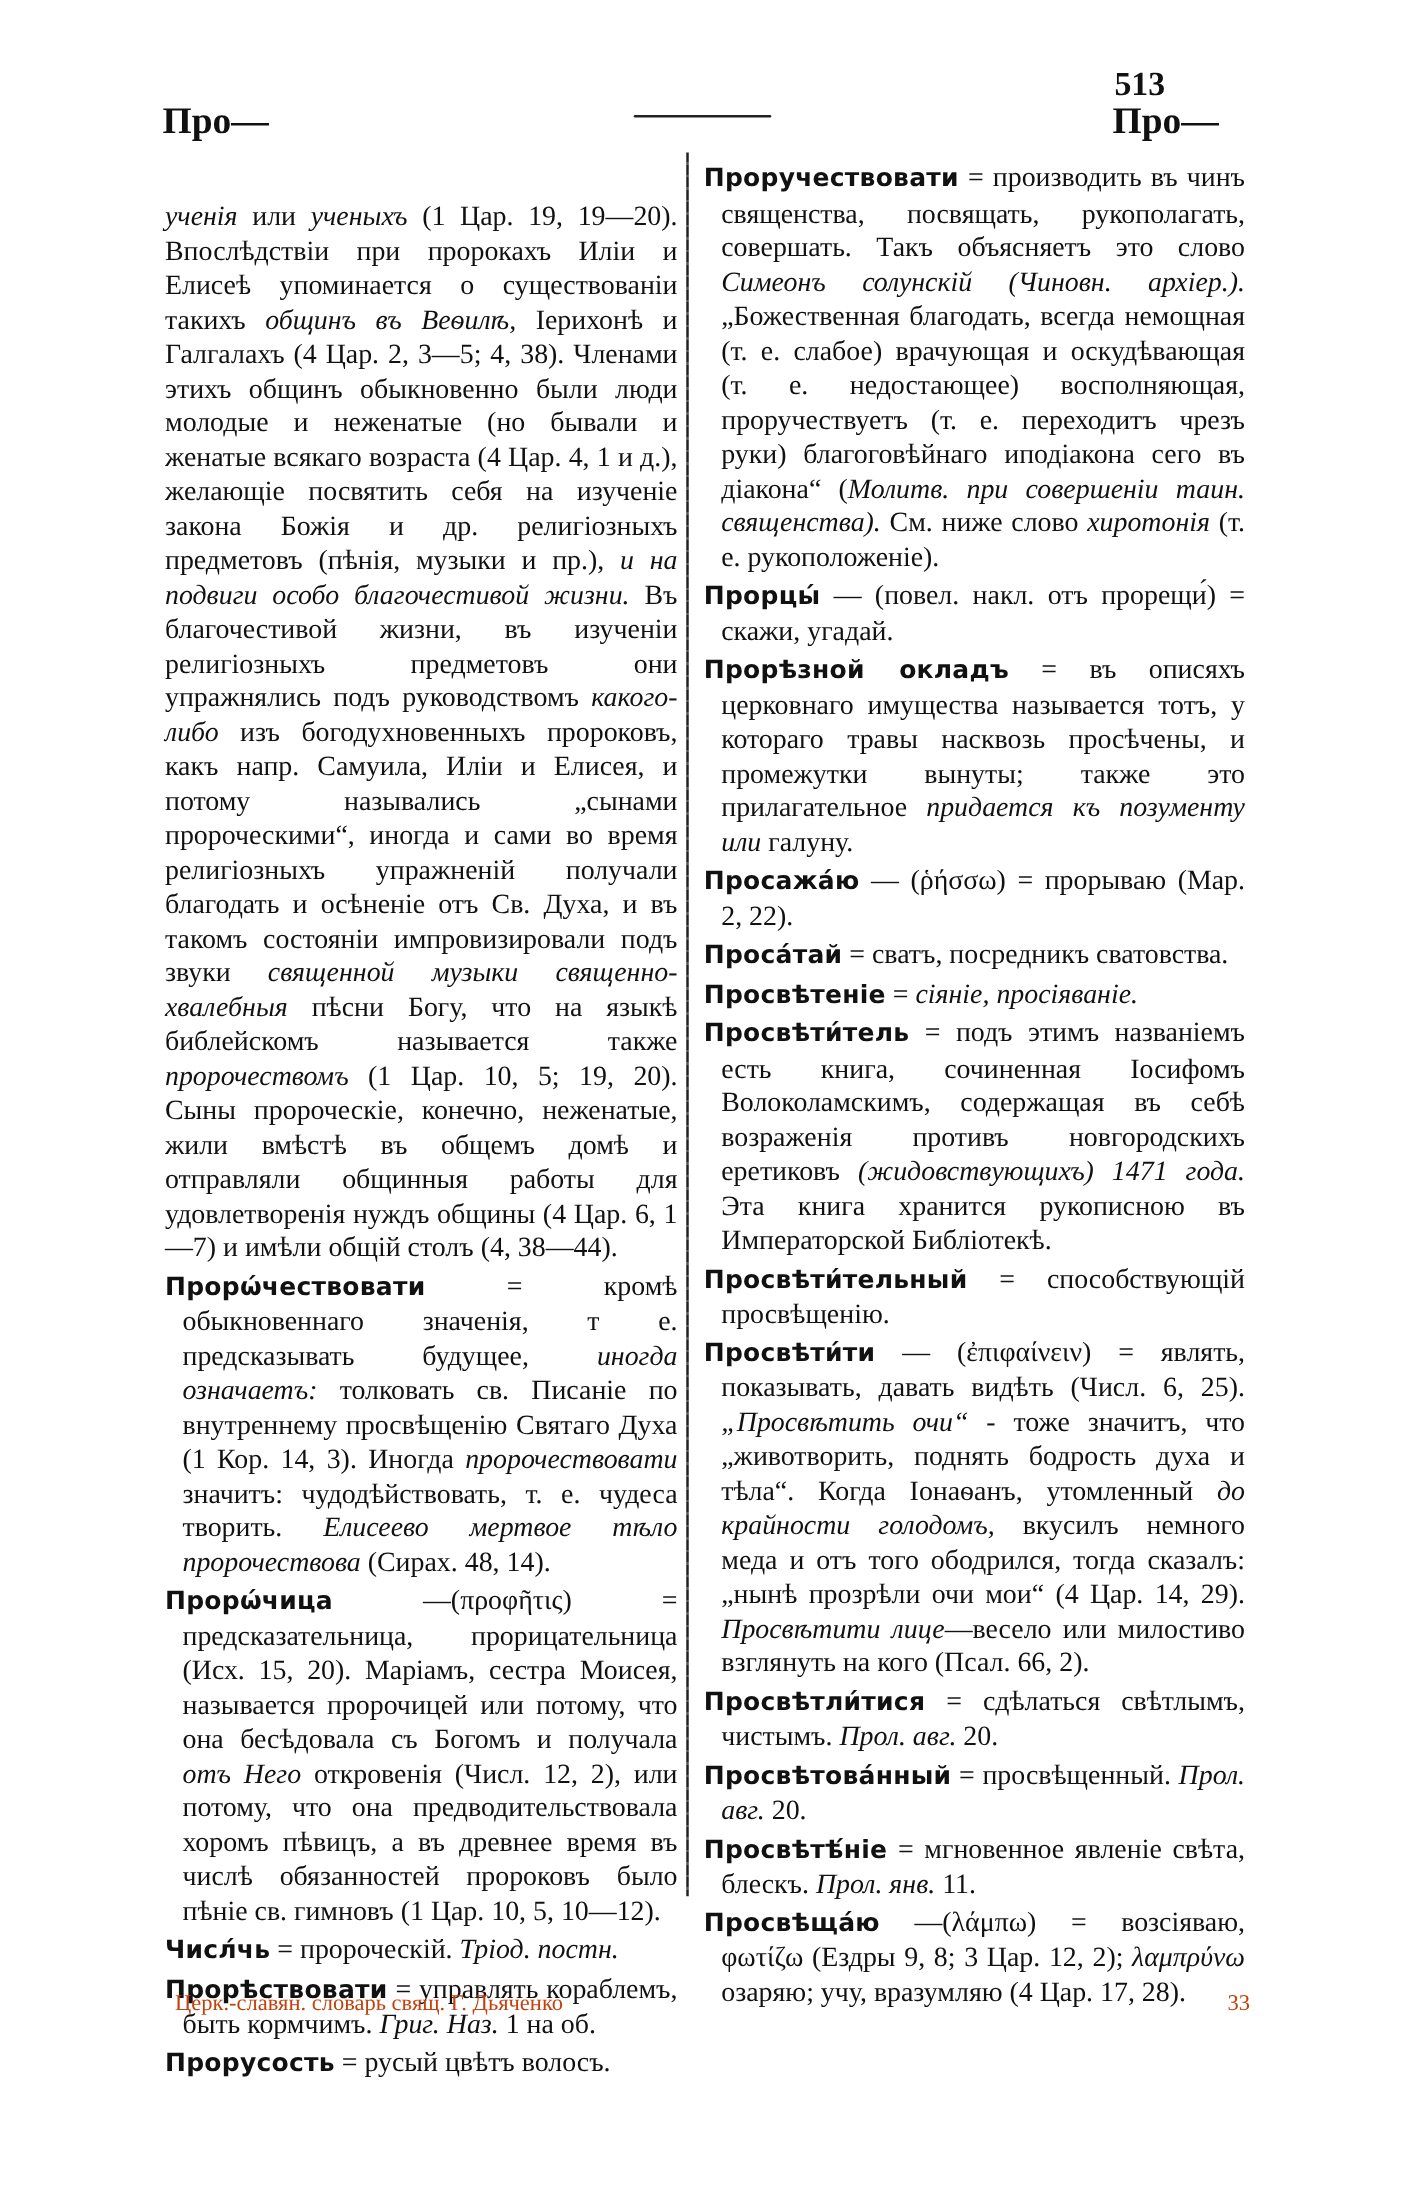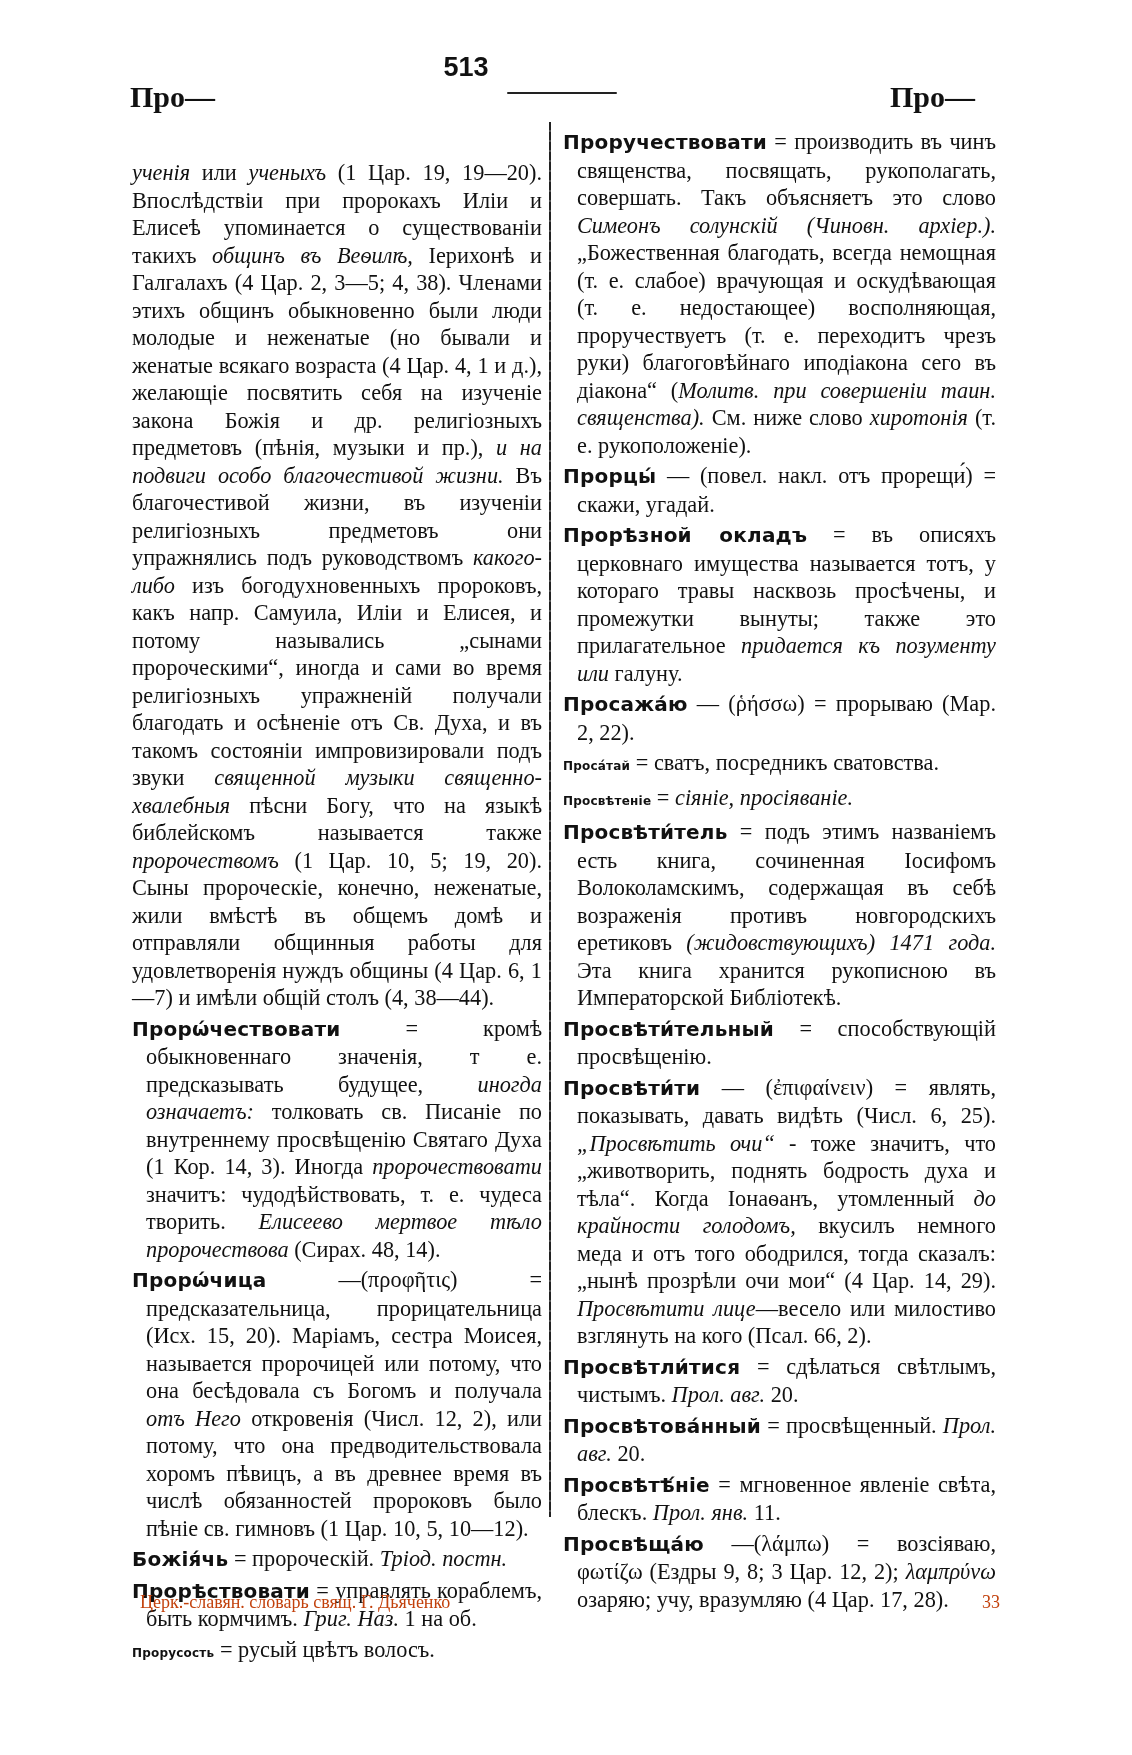--- a/index.html
+++ b/index.html
@@ -1,49 +1,49 @@
 <!DOCTYPE html>
 <html><head>
 <meta charset="utf-8">
 <style>
   html, body { margin: 0; padding: 0; background: #ffffff; }
   body { width: 1132px; height: 1755px; position: relative; overflow: hidden;
          font-family: "DejaVu Serif", "Liberation Serif", serif; color: #111; }
-  .page-num { position: absolute; top: 52px; left: 0; width: 932px; text-align: center;
-              font-family: Liberation Sans, sans-serif; font-weight: bold; font-size: 27px; }
+  .page-num { position: absolute; top: 52px; left: 0; width: 932px; text-align: right;
+              font-family: Liberation Serif, serif; font-weight: bold; font-size: 27px; }
   .page-rule { position: absolute; top: 92px; left: 507px; width: 110px; height: 2px; background: #222; border-radius: 2px; }
   .running-head { position: absolute; top: 80px; font-family: "Liberation Serif", serif; font-size: 30px; font-weight: bold; }
   .rh-left { left: 130px; } .rh-right { left: 890px; }
   .col { position: absolute; top: 128px; font-family: "Liberation Serif", serif; font-size: 22.3px;
          line-height: 27.5px; text-align: justify; }
   .col-left { left: 132px; width: 410px; margin-top: 31px; }
   .col-right { left: 563px; width: 433px; }
   .col-divider { position: absolute; left: 549px; top: 122px; width: 2px; height: 1395px;
                  background: repeating-linear-gradient(to bottom, #222 0 8px, #555 8px 10px); }
   .entry { margin: 0 0 3px 0; padding-left: 14px; text-indent: -14px; }
   .entry.cont { padding-left: 0; text-indent: 0; }
   .head { font-family: "DejaVu Sans", sans-serif; font-weight: bold; font-size: 20px; letter-spacing: 0.2px; }
-  .head.small { font-size: 12px; }
+  .head.small { font-size: 20px; }
   i { font-style: italic; }
   .footer { position: absolute; top: 1580px; font-family: "Liberation Serif", serif; font-size: 18px; color: #c2410c; margin-top: 12px; }
   .footer-left { left: 140px; } .footer-right { left: 982px; }
 </style>
 </head>
 <body>
 
 <div class="page-num">513</div>
 <div class="page-rule"></div>
 <div class="running-head rh-left">Про—</div>
 <div class="running-head rh-right">Про—</div>
 
 <div class="col col-left" id="col-left">
     <p class="entry cont"><i>ученія</i><span> или </span><i>ученыхъ</i><span> (1 Цар. 19, 19—20). Впослѣдствіи при пророкахъ Иліи и Елисеѣ упоминается о существованіи такихъ </span><i>общинъ въ Веѳилѣ,</i><span> Іерихонѣ и Галгалахъ (4 Цар. 2, 3—5; 4, 38). Членами этихъ общинъ обыкновенно были люди молодые и неженатые (но бывали и женатые всякаго возраста (4 Цар. 4, 1 и д.), желающіе посвятить себя на изученіе закона Божія и др. религіозныхъ предметовъ (пѣнія, музыки и пр.), </span><i>и на подвиги особо благочестивой жизни.</i><span> Въ благочестивой жизни, въ изученіи религіозныхъ предметовъ они упражнялись подъ руководствомъ </span><i>какого-либо</i><span> изъ богодухновенныхъ пророковъ, какъ напр. Самуила, Иліи и Елисея, и потому назывались „сынами пророческими“, иногда и сами во время религіозныхъ упражненій получали благодать и осѣненіе отъ Св. Духа, и въ такомъ состояніи импровизировали подъ звуки </span><i>священной музыки священно-хвалебныя</i><span> пѣсни Богу, что на языкѣ библейскомъ называется также </span><i>пророчествомъ</i><span> (1 Цар. 10, 5; 19, 20). Сыны пророческіе, конечно, неженатые, жили вмѣстѣ въ общемъ домѣ и отправляли общинныя работы для удовлетворенія нуждъ общины (4 Цар. 6, 1—7) и имѣли общій столъ (4, 38—44).</span></p>
     <p class="entry"><span class="head">Прорѡ́чествовати</span><span> = кромѣ обыкновеннаго значенія, т е. предсказывать будущее, </span><i>иногда означаетъ:</i><span> толковать св. Писаніе по внутреннему просвѣщенію Святаго Духа (1 Кор. 14, 3). Иногда </span><i>пророчествовати</i><span> значитъ: чудодѣйствовать, т. е. чудеса творить. </span><i>Елисеево мертвое тѣло пророчествова</i><span> (Сирах. 48, 14).</span></p>
     <p class="entry"><span class="head">Прорѡ́чица</span><span> —(προφῆτις) = предсказательница, прорицательница (Исх. 15, 20). Маріамъ, сестра Моисея, называется пророчицей или потому, что она бесѣдовала съ Богомъ и получала </span><i>отъ Него</i><span> откровенія (Числ. 12, 2), или потому, что она предводительствовала хоромъ пѣвицъ, а въ древнее время въ числѣ обязанностей пророковъ было пѣніе св. гимновъ (1 Цар. 10, 5, 10—12).</span></p>
-    <p class="entry"><span class="head">Божія́чь</span><span> = пророческій. </span><i>Тріод. постн.</i></p>
+    <p class="entry"><span class="head">Числ́чь</span><span> = пророческій. </span><i>Тріод. постн.</i></p>
     <p class="entry"><span class="head">Прорѣствовати</span><span> = управлять кораблемъ, быть кормчимъ. </span><i>Григ. Наз.</i><span> 1 на об.</span></p>
     <p class="entry"><span class="head small">Прорусость</span><span> = русый цвѣтъ волосъ.</span></p>
   </div>
 <div class="col-divider"></div>
 <div class="col col-right" id="col-right">
     <p class="entry"><span class="head">Проручествовати</span><span> = производить въ чинъ священства, посвящать, рукополагать, совершать. Такъ объясняетъ это слово </span><i>Симеонъ солунскій (Чиновн. архіер.).</i><span> „Божественная благодать, всегда немощная (т. е. слабое) врачующая и оскудѣвающая (т. е. недостающее) восполняющая, проручествуетъ (т. е. переходитъ чрезъ руки) благоговѣйнаго иподіакона сего въ діакона“ (</span><i>Молитв. при совершеніи таин. священства).</i><span> См. ниже слово </span><i>хиротонія</i><span> (т. е. рукоположеніе).</span></p>
     <p class="entry"><span class="head">Прорцы́</span><span> — (повел. накл. отъ прорещи́) = скажи, угадай.</span></p>
     <p class="entry"><span class="head">Прорѣзной окладъ</span><span> = въ описяхъ церковнаго имущества называется тотъ, у котораго травы насквозь просѣчены, и промежутки вынуты; также это прилагательное </span><i>придается къ позументу или</i><span> галуну.</span></p>
     <p class="entry"><span class="head">Просажа́ю</span><span> — (ῥήσσω) = прорываю (Мар. 2, 22).</span></p>
     <p class="entry"><span class="head small">Проса́тай</span><span> = сватъ, посредникъ сватовства.</span></p>

